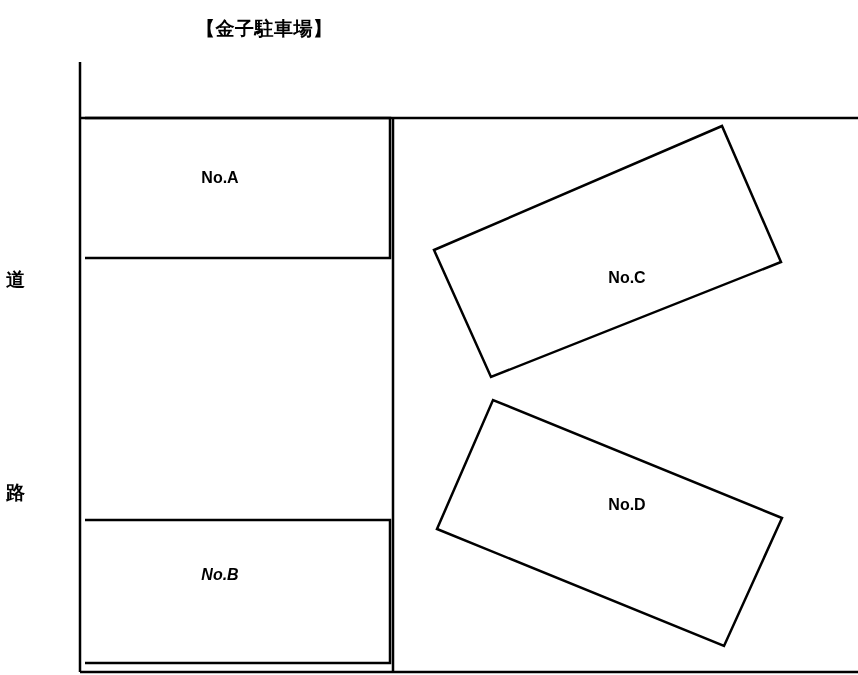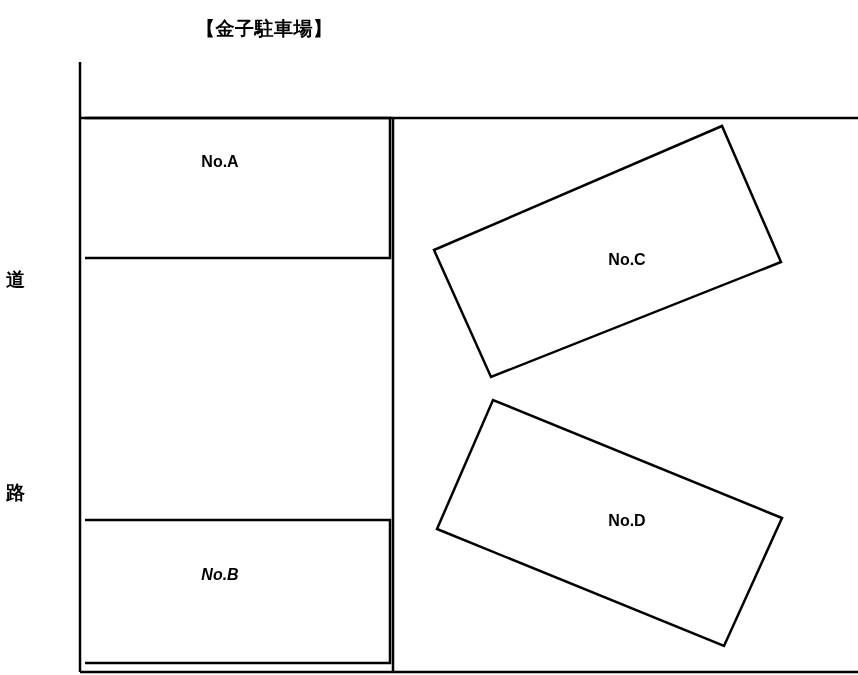--- a/index.html
+++ b/index.html
@@ -79,18 +79,18 @@
 
     <polyline points="85,118 390,118 390,258 85,258" stroke-width="2.5"></polyline>
 
     <polyline points="85,520 390,520 390,663 85,663" stroke-width="2.5"></polyline>
 
     <polygon points="434,250 722,126 781,262 491,377" stroke-width="2.5"></polygon>
 
     <polygon points="437,529 493,400 782,518 724,646" stroke-width="2.5"></polygon>
   </svg>
 
-  <div class="stall-label" style="left:220px; top:162px;text-align:center;">No.A</div>
+  <div class="stall-label" style="left:220px; top:178px;text-align:center;">No.A</div>
   <div class="stall-label" style="left:220px; top:575px;font-style:italic;">No.B</div>
-  <div class="stall-label" style="left:627px; top:260px;">No.C</div>
-  <div class="stall-label" style="left:627px; top:521px;text-align:center;">No.D</div>
+  <div class="stall-label" style="left:627px; top:278px;">No.C</div>
+  <div class="stall-label" style="left:627px; top:505px;text-align:center;">No.D</div>
 
 </div>
 
 </body></html>

